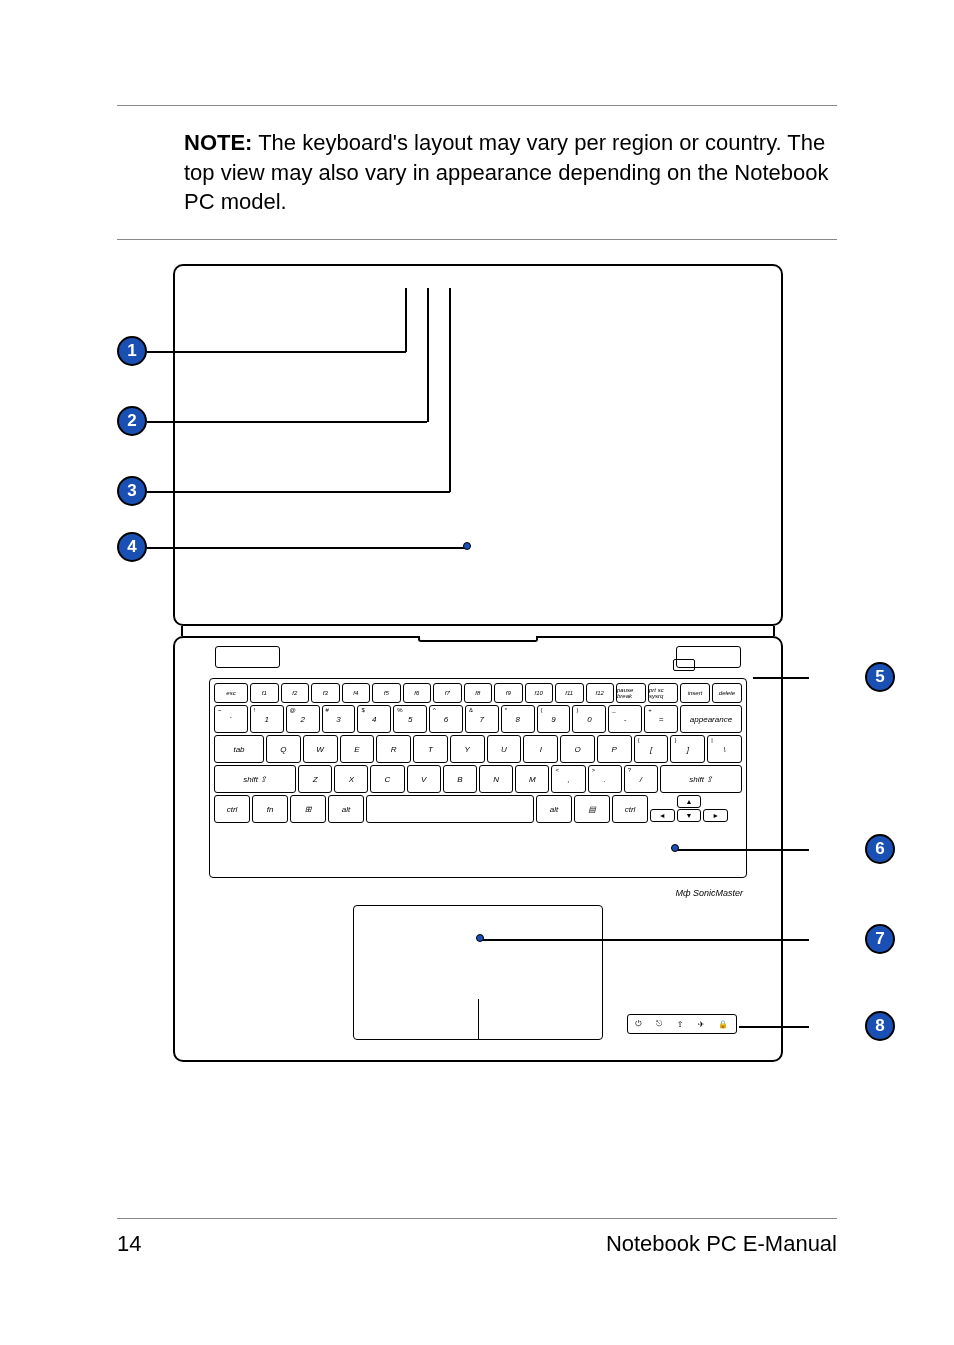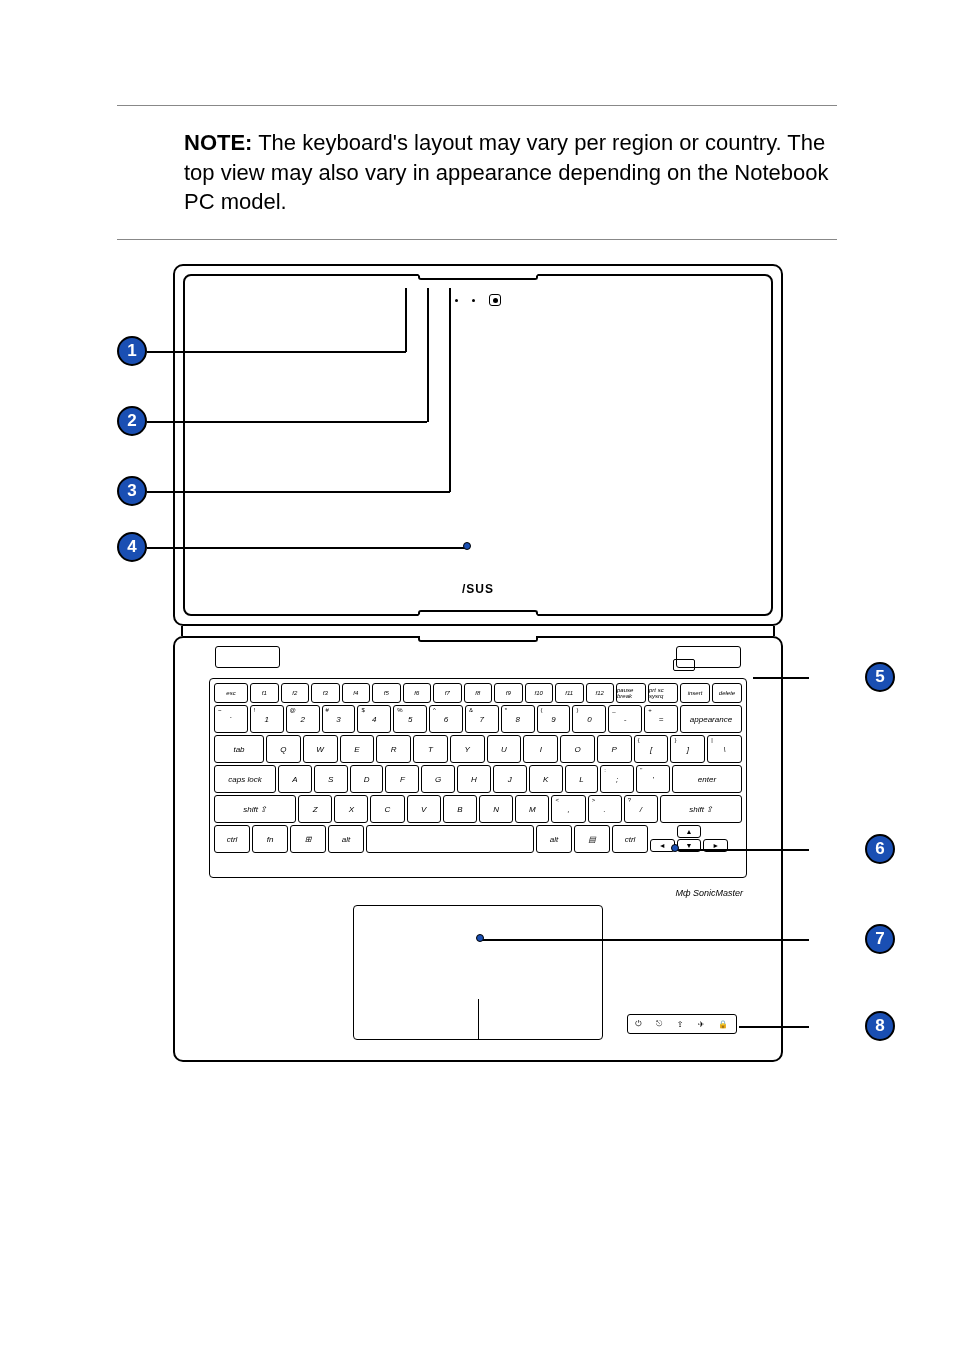--- a/index.html
+++ b/index.html
@@ -67,32 +67,20 @@
 <div class="page">
   <hr class="hr">
   <div class="note-block">
     <span class="note-label">NOTE:</span><span class="note-text"> The keyboard's layout may vary per region or country. The top view may also vary in appearance depending on the Notebook PC model.</span>
   </div>
   <hr class="hr">
 
   <div class="diagram">
 
     <div class="lid"></div>
-    <div class="lid-inner">
-      <div class="top-pad"></div>
-      <div class="cam-row">
-        <div class="dot-sm"></div>
-        <div class="dot-sm"></div>
-        <div class="cam">
-            <div class="cam-lens"></div>
-          </div>
-      </div>
-      <div class="brand">/SUS</div>
-      <div class="lid-bottom-pad"></div>
-    </div>
 
     <div class="hinge-bar"></div>
 
     <div class="base">
       <div class="base-top-pad"></div>
       <div class="hinge l"></div>
       <div class="hinge r">
         <div class="pwr-btn"></div>
       </div>
 
@@ -141,35 +129,20 @@
             <div class="key" style="flex: 1 1 0%;">T</div>
             <div class="key" style="flex: 1 1 0%;">Y</div>
             <div class="key" style="flex: 1 1 0%;">U</div>
             <div class="key" style="flex: 1 1 0%;">I</div>
             <div class="key" style="flex: 1 1 0%;">O</div>
             <div class="key" style="flex: 1 1 0%;">P</div>
             <div class="key" style="flex: 1 1 0%;">[<span class="sup">{</span></div>
             <div class="key" style="flex: 1 1 0%;">]<span class="sup">}</span></div>
             <div class="key" style="flex: 1 1 0%;">\<span class="sup">|</span></div>
           </div>
-        <div class="krow" id="row3">
-            <div class="key" style="flex: 0 0 62px;">caps lock</div>
-            <div class="key" style="flex: 1 1 0%;">A</div>
-            <div class="key" style="flex: 1 1 0%;">S</div>
-            <div class="key" style="flex: 1 1 0%;">D</div>
-            <div class="key" style="flex: 1 1 0%;">F</div>
-            <div class="key" style="flex: 1 1 0%;">G</div>
-            <div class="key" style="flex: 1 1 0%;">H</div>
-            <div class="key" style="flex: 1 1 0%;">J</div>
-            <div class="key" style="flex: 1 1 0%;">K</div>
-            <div class="key" style="flex: 1 1 0%;">L</div>
-            <div class="key" style="flex: 1 1 0%;">;<span class="sup">:</span></div>
-            <div class="key" style="flex: 1 1 0%;">'<span class="sup">"</span></div>
-            <div class="key" style="flex: 0 0 70px;">enter</div>
-          </div>
         <div class="krow" id="row4">
             <div class="key" style="flex: 0 0 82px;">shift ⇧</div>
             <div class="key" style="flex: 1 1 0%;">Z</div>
             <div class="key" style="flex: 1 1 0%;">X</div>
             <div class="key" style="flex: 1 1 0%;">C</div>
             <div class="key" style="flex: 1 1 0%;">V</div>
             <div class="key" style="flex: 1 1 0%;">B</div>
             <div class="key" style="flex: 1 1 0%;">N</div>
             <div class="key" style="flex: 1 1 0%;">M</div>
             <div class="key" style="flex: 1 1 0%;">,<span class="sup">&lt;</span></div>
@@ -236,13 +209,20 @@
 
     <div class="badge" style="right:-58px; top:660px;">7</div>
     <div class="line lineh" style="left:365px; top:675px; width:327px;"></div>
     <div class="enddot" style="left:359px; top:670px;"></div>
 
     <div class="badge" style="right:-58px; top:747px;">8</div>
     <div class="line lineh" style="left:622px; top:762px; width:70px;"></div>
 
   </div>
 
+  <div class="footer">
+    <hr class="footer-hr">
+    <div class="footer-row">
+      <span>14</span>
+      <span>Notebook PC E-Manual</span>
+    </div>
+  </div>
 </div>
 
 </body></html>

